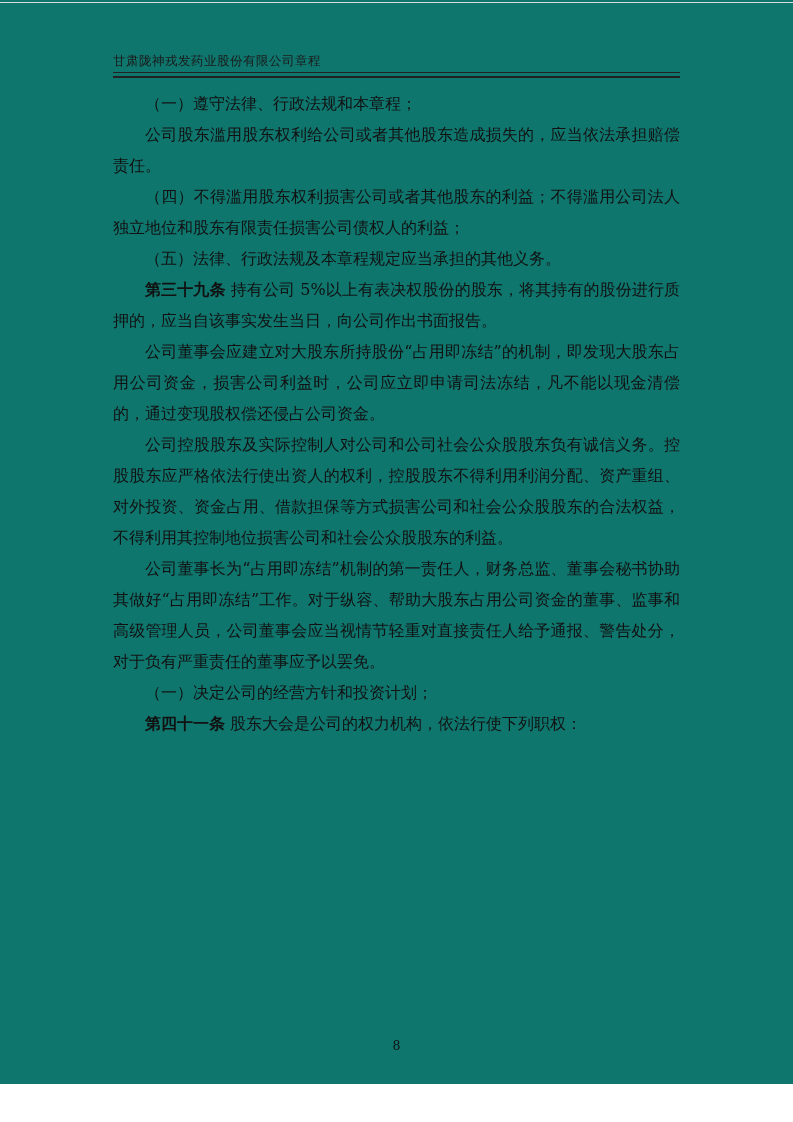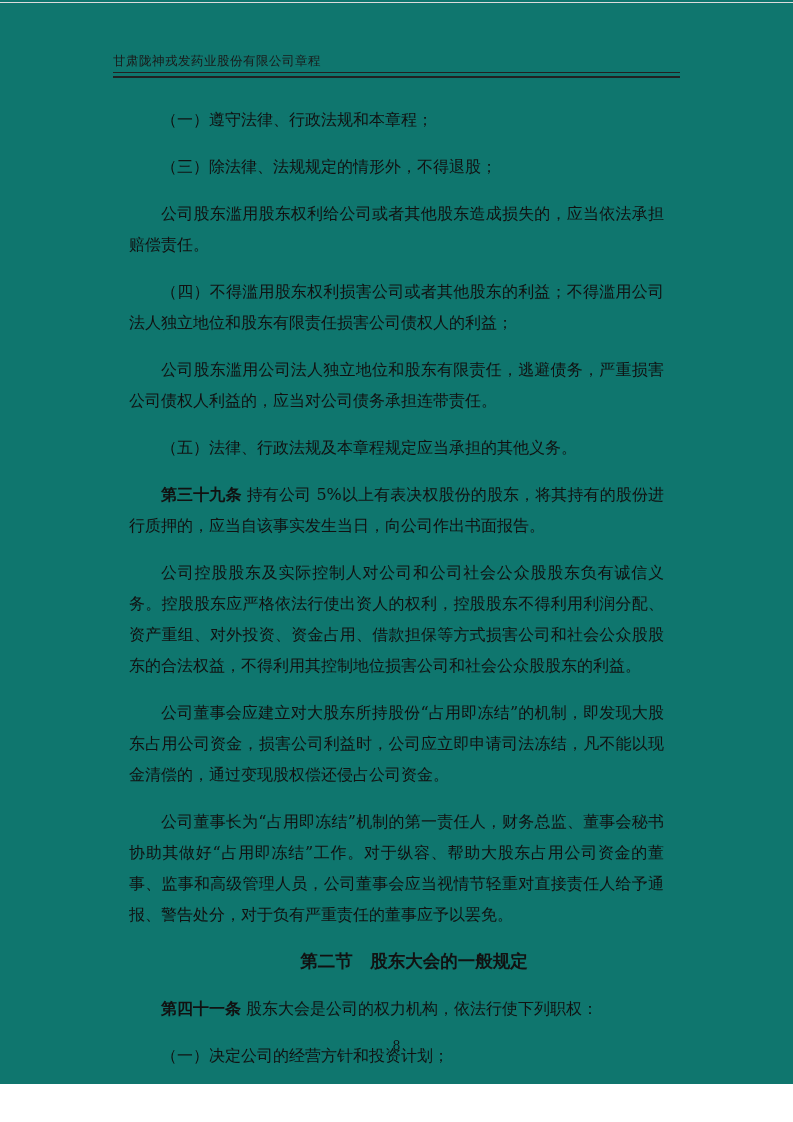--- a/index.html
+++ b/index.html
@@ -48,21 +48,21 @@
     position: absolute;
     top: 88px;
     left: 113px;
     width: 567px;
     font-size: 16px;
     line-height: 31px;
     text-align: justify;
     color: #111111;
   }
   .doc-body p {
-    margin: 16px;
+    margin: 0;
     text-indent: 2em;
   }
   .art {
     font-weight: bold;
   }
   .section-heading {
     margin: 27px 0 9px 0;
     text-align: center;
     text-indent: 0;
     font-size: 17.5px;
@@ -84,30 +84,27 @@
 <body>
 
 <div class="page">
   <div class="top-edge"></div>
 
   <div class="doc-header">甘肃陇神戎发药业股份有限公司章程</div>
   <div class="doc-header-rule"></div>
 
   <div class="doc-body">
     <p><b class="art"></b><span>（一）遵守法律、行政法规和本章程；</span></p>
-    <p><b class="art"></b><span>（三）除法律、法规规定的情形外，不得退股；</span></p>
     <p><b class="art"></b><span>公司股东滥用股东权利给公司或者其他股东造成损失的，应当依法承担赔偿责任。</span></p>
     <p><b class="art"></b><span>（四）不得滥用股东权利损害公司或者其他股东的利益；不得滥用公司法人独立地位和股东有限责任损害公司债权人的利益；</span></p>
-    <p><b class="art"></b><span>公司股东滥用公司法人独立地位和股东有限责任，逃避债务，严重损害公司债权人利益的，应当对公司债务承担连带责任。</span></p>
     <p><b class="art"></b><span>（五）法律、行政法规及本章程规定应当承担的其他义务。</span></p>
     <p><b class="art">第三十九条</b><span> 持有公司 5%以上有表决权股份的股东，将其持有的股份进行质押的，应当自该事实发生当日，向公司作出书面报告。</span></p>
+    <p><b class="art"></b><span>公司董事会应建立对大股东所持股份“占用即冻结”的机制，即发现大股东占用公司资金，损害公司利益时，公司应立即申请司法冻结，凡不能以现金清偿的，通过变现股权偿还侵占公司资金。</span></p>
     <p><b class="art"></b><span>公司控股股东及实际控制人对公司和公司社会公众股股东负有诚信义务。控股股东应严格依法行使出资人的权利，控股股东不得利用利润分配、资产重组、对外投资、资金占用、借款担保等方式损害公司和社会公众股股东的合法权益，不得利用其控制地位损害公司和社会公众股股东的利益。</span></p>
-    <p><b class="art"></b><span>公司董事会应建立对大股东所持股份“占用即冻结”的机制，即发现大股东占用公司资金，损害公司利益时，公司应立即申请司法冻结，凡不能以现金清偿的，通过变现股权偿还侵占公司资金。</span></p>
     <p><b class="art"></b><span>公司董事长为“占用即冻结”机制的第一责任人，财务总监、董事会秘书协助其做好“占用即冻结”工作。对于纵容、帮助大股东占用公司资金的董事、监事和高级管理人员，公司董事会应当视情节轻重对直接责任人给予通报、警告处分，对于负有严重责任的董事应予以罢免。</span></p>
 
-    <p class="section-heading">第二节　股东大会的一般规定</p>
 
+    <p><b class="art"></b><span>（一）决定公司的经营方针和投资计划；</span></p>
     <p><b class="art">第四十一条</b><span> 股东大会是公司的权力机构，依法行使下列职权：</span></p>
-    <p><b class="art"></b><span>（一）决定公司的经营方针和投资计划；</span></p>
   </div>
 
   <div class="page-number">8</div>
 </div>
 
 </body></html>

